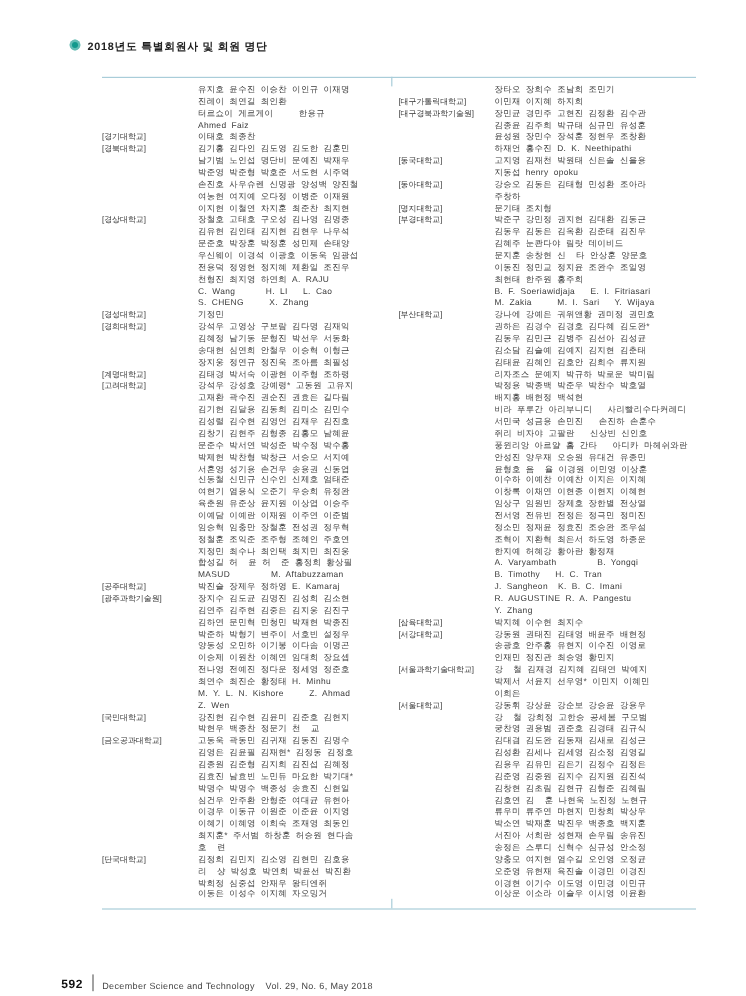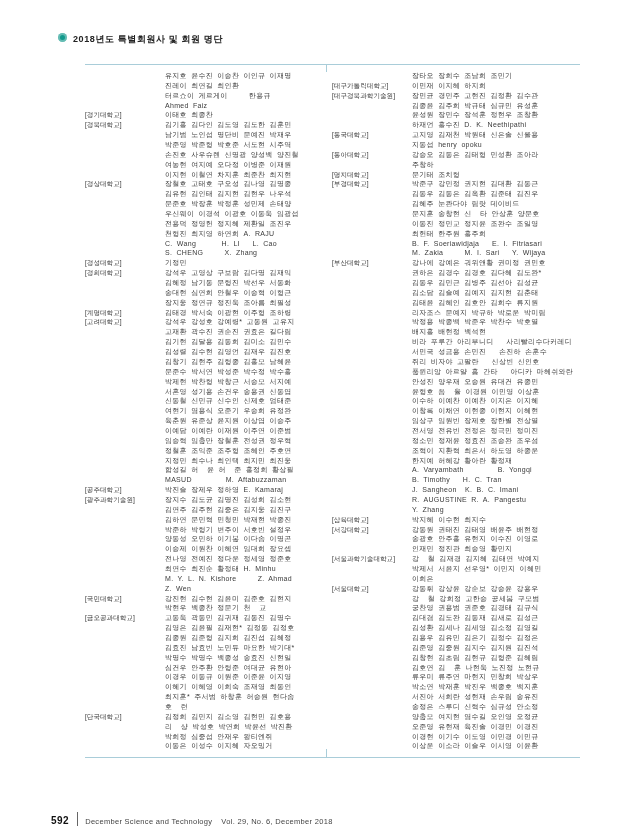--- a/index.html
+++ b/index.html
@@ -596,15 +596,15 @@
       </div>
     </div>
 
   <div class="tick bottom"></div>
   <div class="rule bottom"></div>
 
   <div class="footer">
     <span class="pageno">592</span>
     <span class="fsep"></span>
     <span class="journal">December Science and Technology</span>
-    <span class="issue">Vol. 29, No. 6, December 2018</span>
+    <span class="issue">Vol. 29, No. 6, May 2018</span>
   </div>
 </div>
 
 </body></html>

